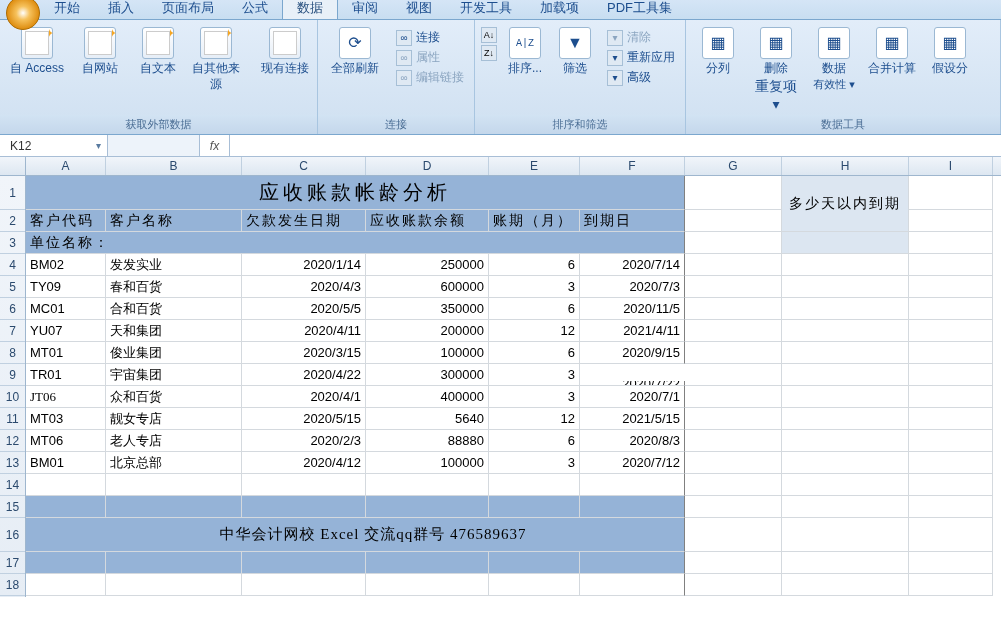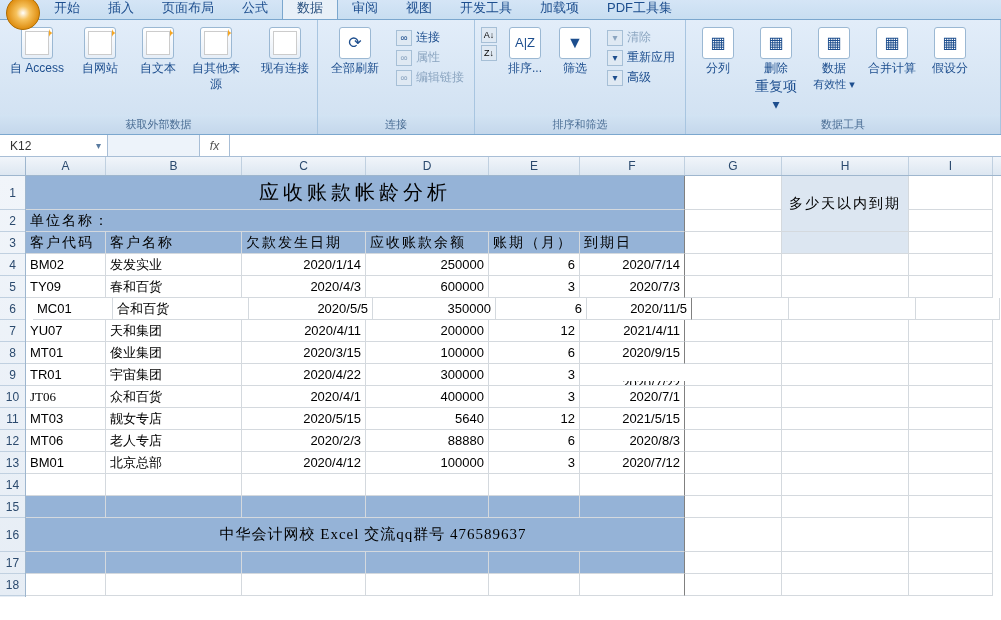--- a/index.html
+++ b/index.html
@@ -125,21 +125,21 @@
     </div>
     <div class="group-label">连接</div>
   </div>
   <div class="group">
     <div class="group-body">
       <div style="display:flex;flex-direction:column;gap:2px;align-items:center;">
         <span class="sm-ico" style="font-size:9px;">A↓</span>
         <span class="sm-ico" style="font-size:9px;">Z↓</span>
       </div>
       <div class="bigbtn narrow">
-        <span class="ico" style="font-size:13px;">A|Z</span>
+        <span class="ico" style="font-size:10px;font-family:Liberation Mono, monospace;">A|Z</span>
         <span>排序...</span>
       </div>
       <div class="bigbtn narrow">
         <span class="ico">▼</span>
         <span>筛选</span>
       </div>
       <div class="smallstack" id="grp-sort">
           <div class="smallitem dim">
             <span class="sm-ico">▾</span>
             <span>清除</span>
@@ -226,37 +226,37 @@
       <div class="rowh">18</div>
     </div>
   <div class="cells" id="cells">
       <div class="row tall">
         <div class="cell blue-fill title-cell sep-col" style="width: 659px;">应收账款帐龄分析</div>
         <div class="cell " style="width: 97px;"></div>
         <div class="cell light-fill hdr c" style="width: 127px; height: 56px; position: relative; z-index: 2;">多少天以内到期</div>
         <div class="cell " style="width: 84px;"></div>
       </div>
       <div class="row">
-        <div class="cell blue-fill hdr sep-col" style="width: 659px;">单位名称：</div>
-        <div class="cell " style="width: 97px;"></div>
-        <div class="cell light-fill" style="width: 127px;"></div>
-        <div class="cell " style="width: 84px;"></div>
-      </div>
-      <div class="row">
         <div class="cell blue-fill hdr" style="width: 80px;">客户代码</div>
         <div class="cell blue-fill hdr" style="width: 136px;">客户名称</div>
         <div class="cell blue-fill hdr" style="width: 124px;">欠款发生日期</div>
         <div class="cell blue-fill hdr" style="width: 123px;">应收账款余额</div>
         <div class="cell blue-fill hdr" style="width: 91px;">账期（月）</div>
         <div class="cell blue-fill hdr sep-col" style="width: 105px;">到期日</div>
         <div class="cell " style="width: 97px;"></div>
         <div class="cell light-fill" style="width: 127px;"></div>
         <div class="cell " style="width: 84px;"></div>
       </div>
       <div class="row">
+        <div class="cell blue-fill hdr sep-col" style="width: 659px;">单位名称：</div>
+        <div class="cell " style="width: 97px;"></div>
+        <div class="cell light-fill" style="width: 127px;"></div>
+        <div class="cell " style="width: 84px;"></div>
+      </div>
+      <div class="row">
         <div class="cell " style="width: 80px;">BM02</div>
         <div class="cell " style="width: 136px;">发发实业</div>
         <div class="cell r" style="width: 124px;">2020/1/14</div>
         <div class="cell r" style="width: 123px;">250000</div>
         <div class="cell r" style="width: 91px;">6</div>
         <div class="cell r sep-col" style="width: 105px;">2020/7/14</div>
         <div class="cell " style="width: 97px;"></div>
         <div class="cell " style="width: 127px;"></div>
         <div class="cell " style="width: 84px;"></div>
       </div>
@@ -265,21 +265,21 @@
         <div class="cell " style="width: 136px;">春和百货</div>
         <div class="cell r" style="width: 124px;">2020/4/3</div>
         <div class="cell r" style="width: 123px;">600000</div>
         <div class="cell r" style="width: 91px;">3</div>
         <div class="cell r sep-col" style="width: 105px;">2020/7/3</div>
         <div class="cell " style="width: 97px;"></div>
         <div class="cell " style="width: 127px;"></div>
         <div class="cell " style="width: 84px;"></div>
       </div>
       <div class="row">
-        <div class="cell " style="width: 80px; margin-left: 7px;">MC01</div>
+        <div class="cell " style="width: 80px;">MC01</div>
         <div class="cell " style="width: 136px;">合和百货</div>
         <div class="cell r" style="width: 124px;">2020/5/5</div>
         <div class="cell r" style="width: 123px;">350000</div>
         <div class="cell r" style="width: 91px;">6</div>
         <div class="cell r sep-col" style="width: 105px;">2020/11/5</div>
         <div class="cell " style="width: 97px;"></div>
         <div class="cell " style="width: 127px;"></div>
         <div class="cell " style="width: 84px;"></div>
       </div>
       <div class="row">

